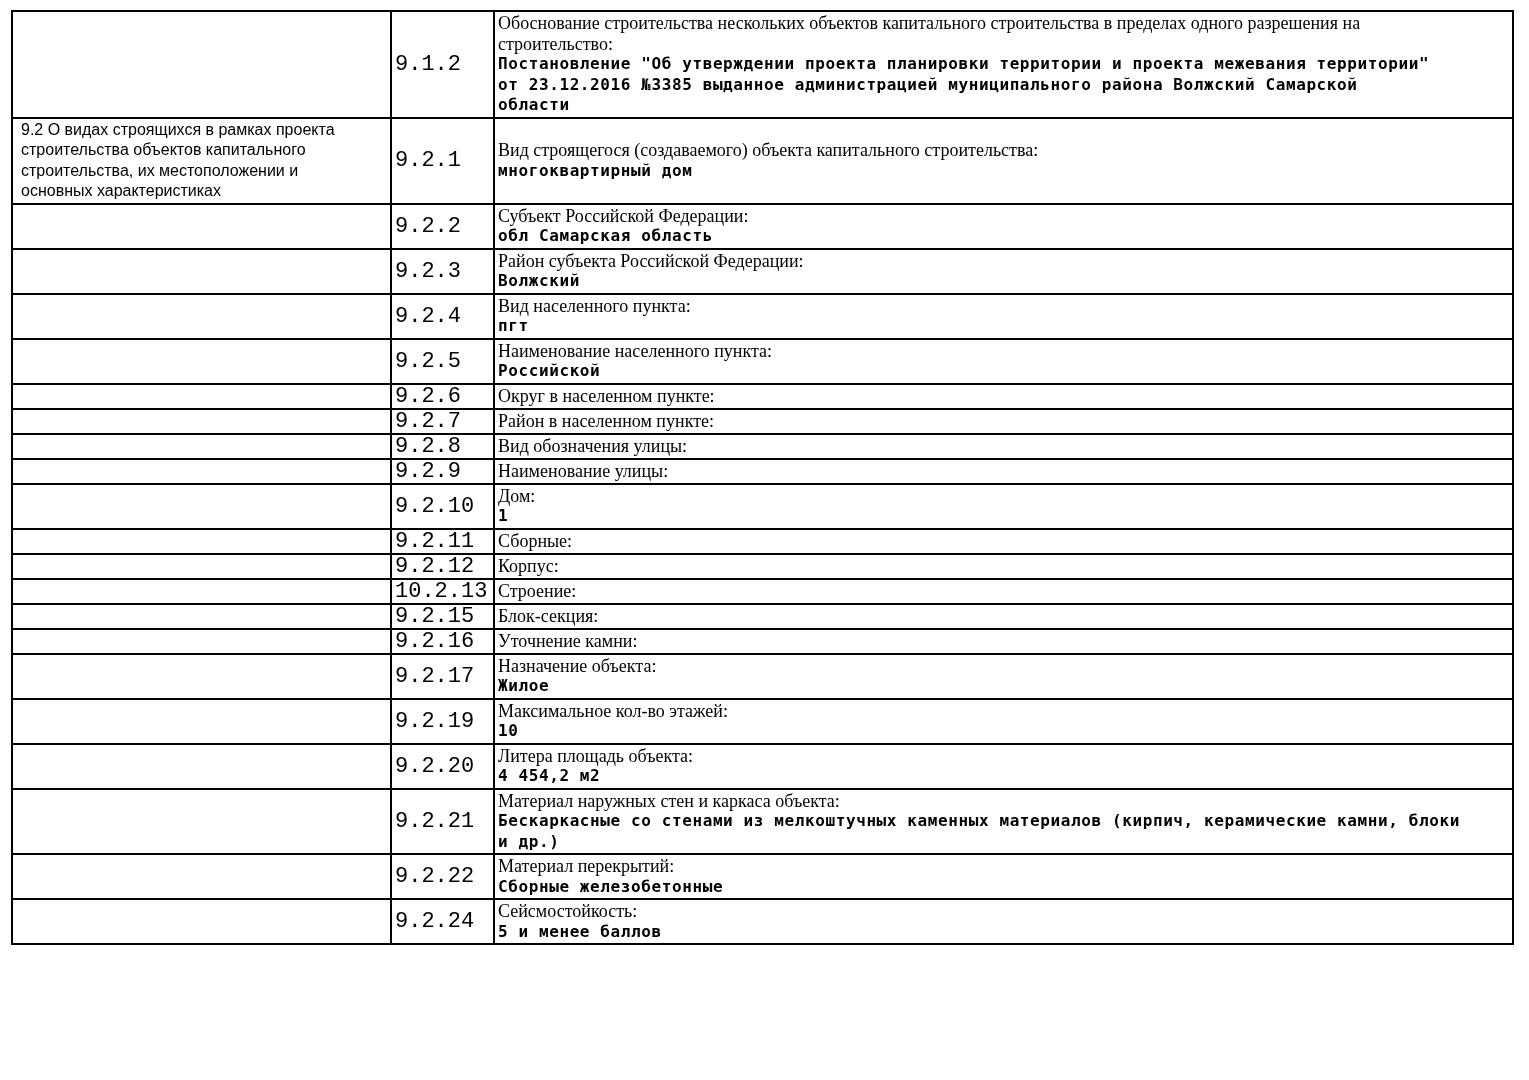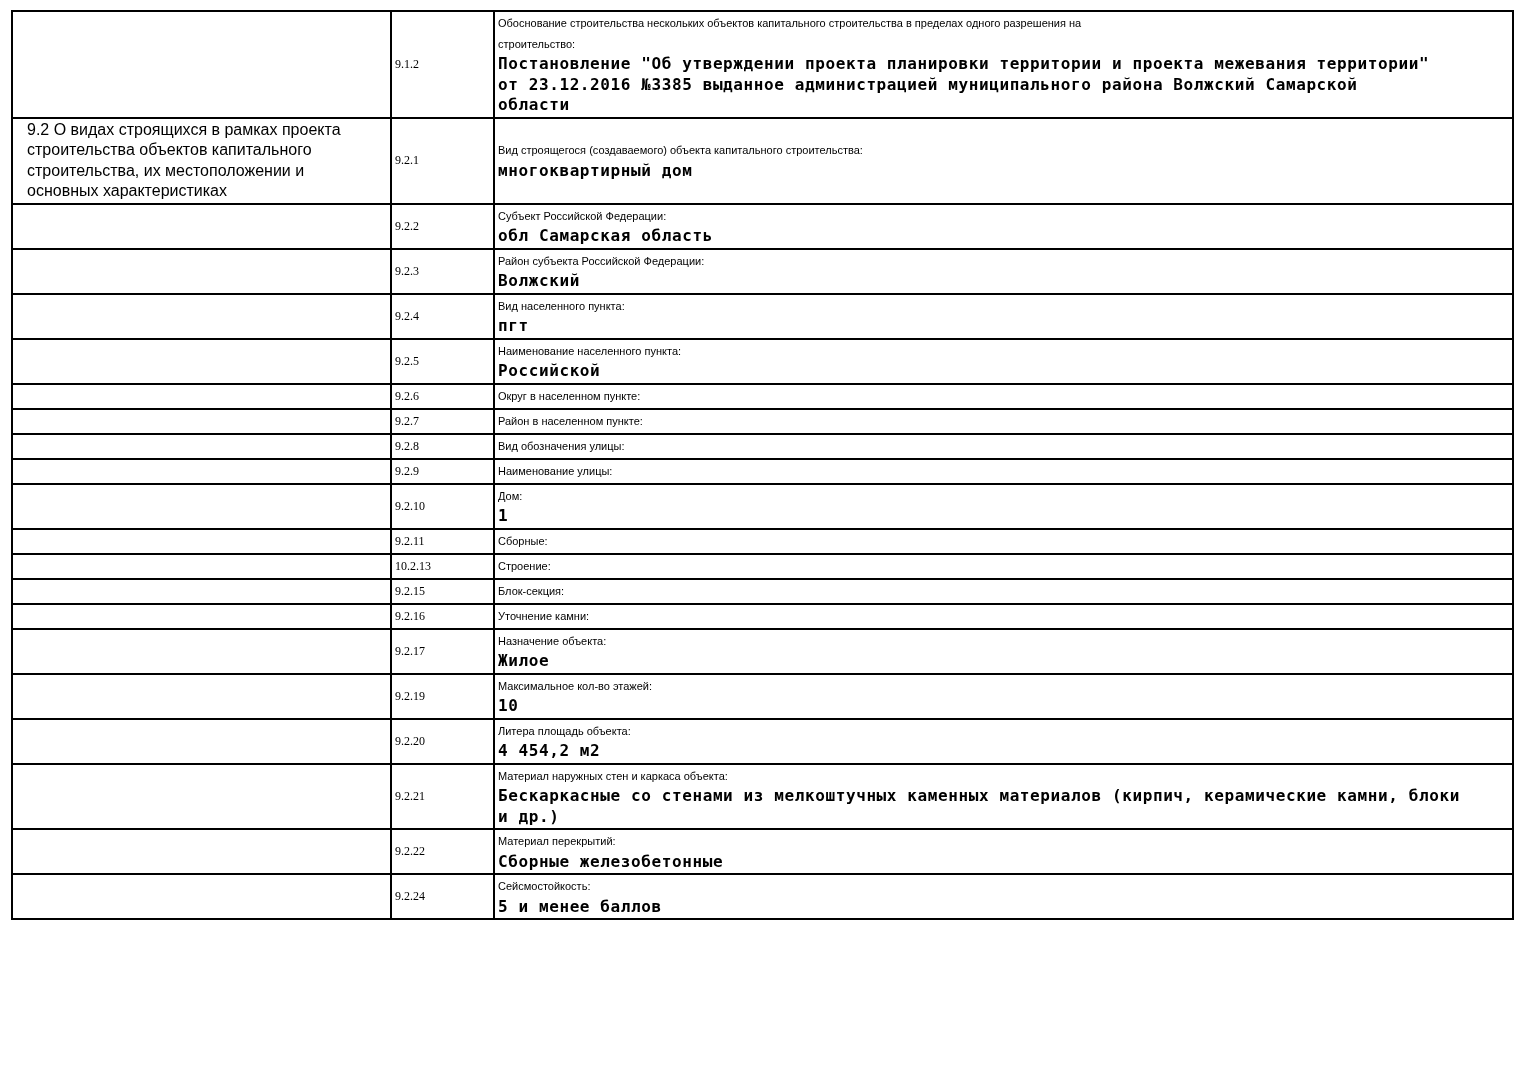--- a/index.html
+++ b/index.html
@@ -26,37 +26,37 @@
     background: #ffffff;
   }
   td {
     border: 2px solid #000000;
     padding: 1px 3px;
     vertical-align: middle;
     overflow: hidden;
   }
   td.cell-left {
     vertical-align: top;
-    padding-left: 14px;
+    padding-left: 8px;
     padding-right: 4px;
   }
   .section-text {
     font-family: "Liberation Sans", sans-serif;
     font-size: 16px;
     line-height: 20.5px;
     white-space: pre-wrap;
   }
   .item-number {
+    font-family: Liberation Mono, monospace;
+    font-size: 22px;
+    line-height: 21px;
+  }
+  .field-label {
     font-family: Liberation Serif, serif;
-    font-size: 12px;
-    line-height: 21px;
-  }
-  .field-label {
-    font-family: Liberation Sans, sans-serif;
-    font-size: 11px;
+    font-size: 18px;
     line-height: 20.5px;
     white-space: pre-wrap;
   }
   .field-value {
     font-family: "DejaVu Sans Mono", monospace;
     font-weight: bold;
     font-size: 16px;
     line-height: 20.5px;
     letter-spacing: 0.6px;
     white-space: pre-wrap;
@@ -231,20 +231,32 @@
     </td>
     <td class="cell-num">
       <div class="item-number">9.2.11</div>
     </td>
     <td class="cell-content">
       <div class="field-label">Сборные:</div>
 
     </td>
   </tr>
 
+  <tr>
+    <td class="cell-left">
+      <div class="section-text"></div>
+    </td>
+    <td class="cell-num">
+      <div class="item-number">9.2.12</div>
+    </td>
+    <td class="cell-content">
+      <div class="field-label">Корпус:</div>
+
+    </td>
+  </tr>
 
   <tr>
     <td class="cell-left">
       <div class="section-text"></div>
     </td>
     <td class="cell-num">
       <div class="item-number">10.2.13</div>
     </td>
     <td class="cell-content">
       <div class="field-label">Строение:</div>

